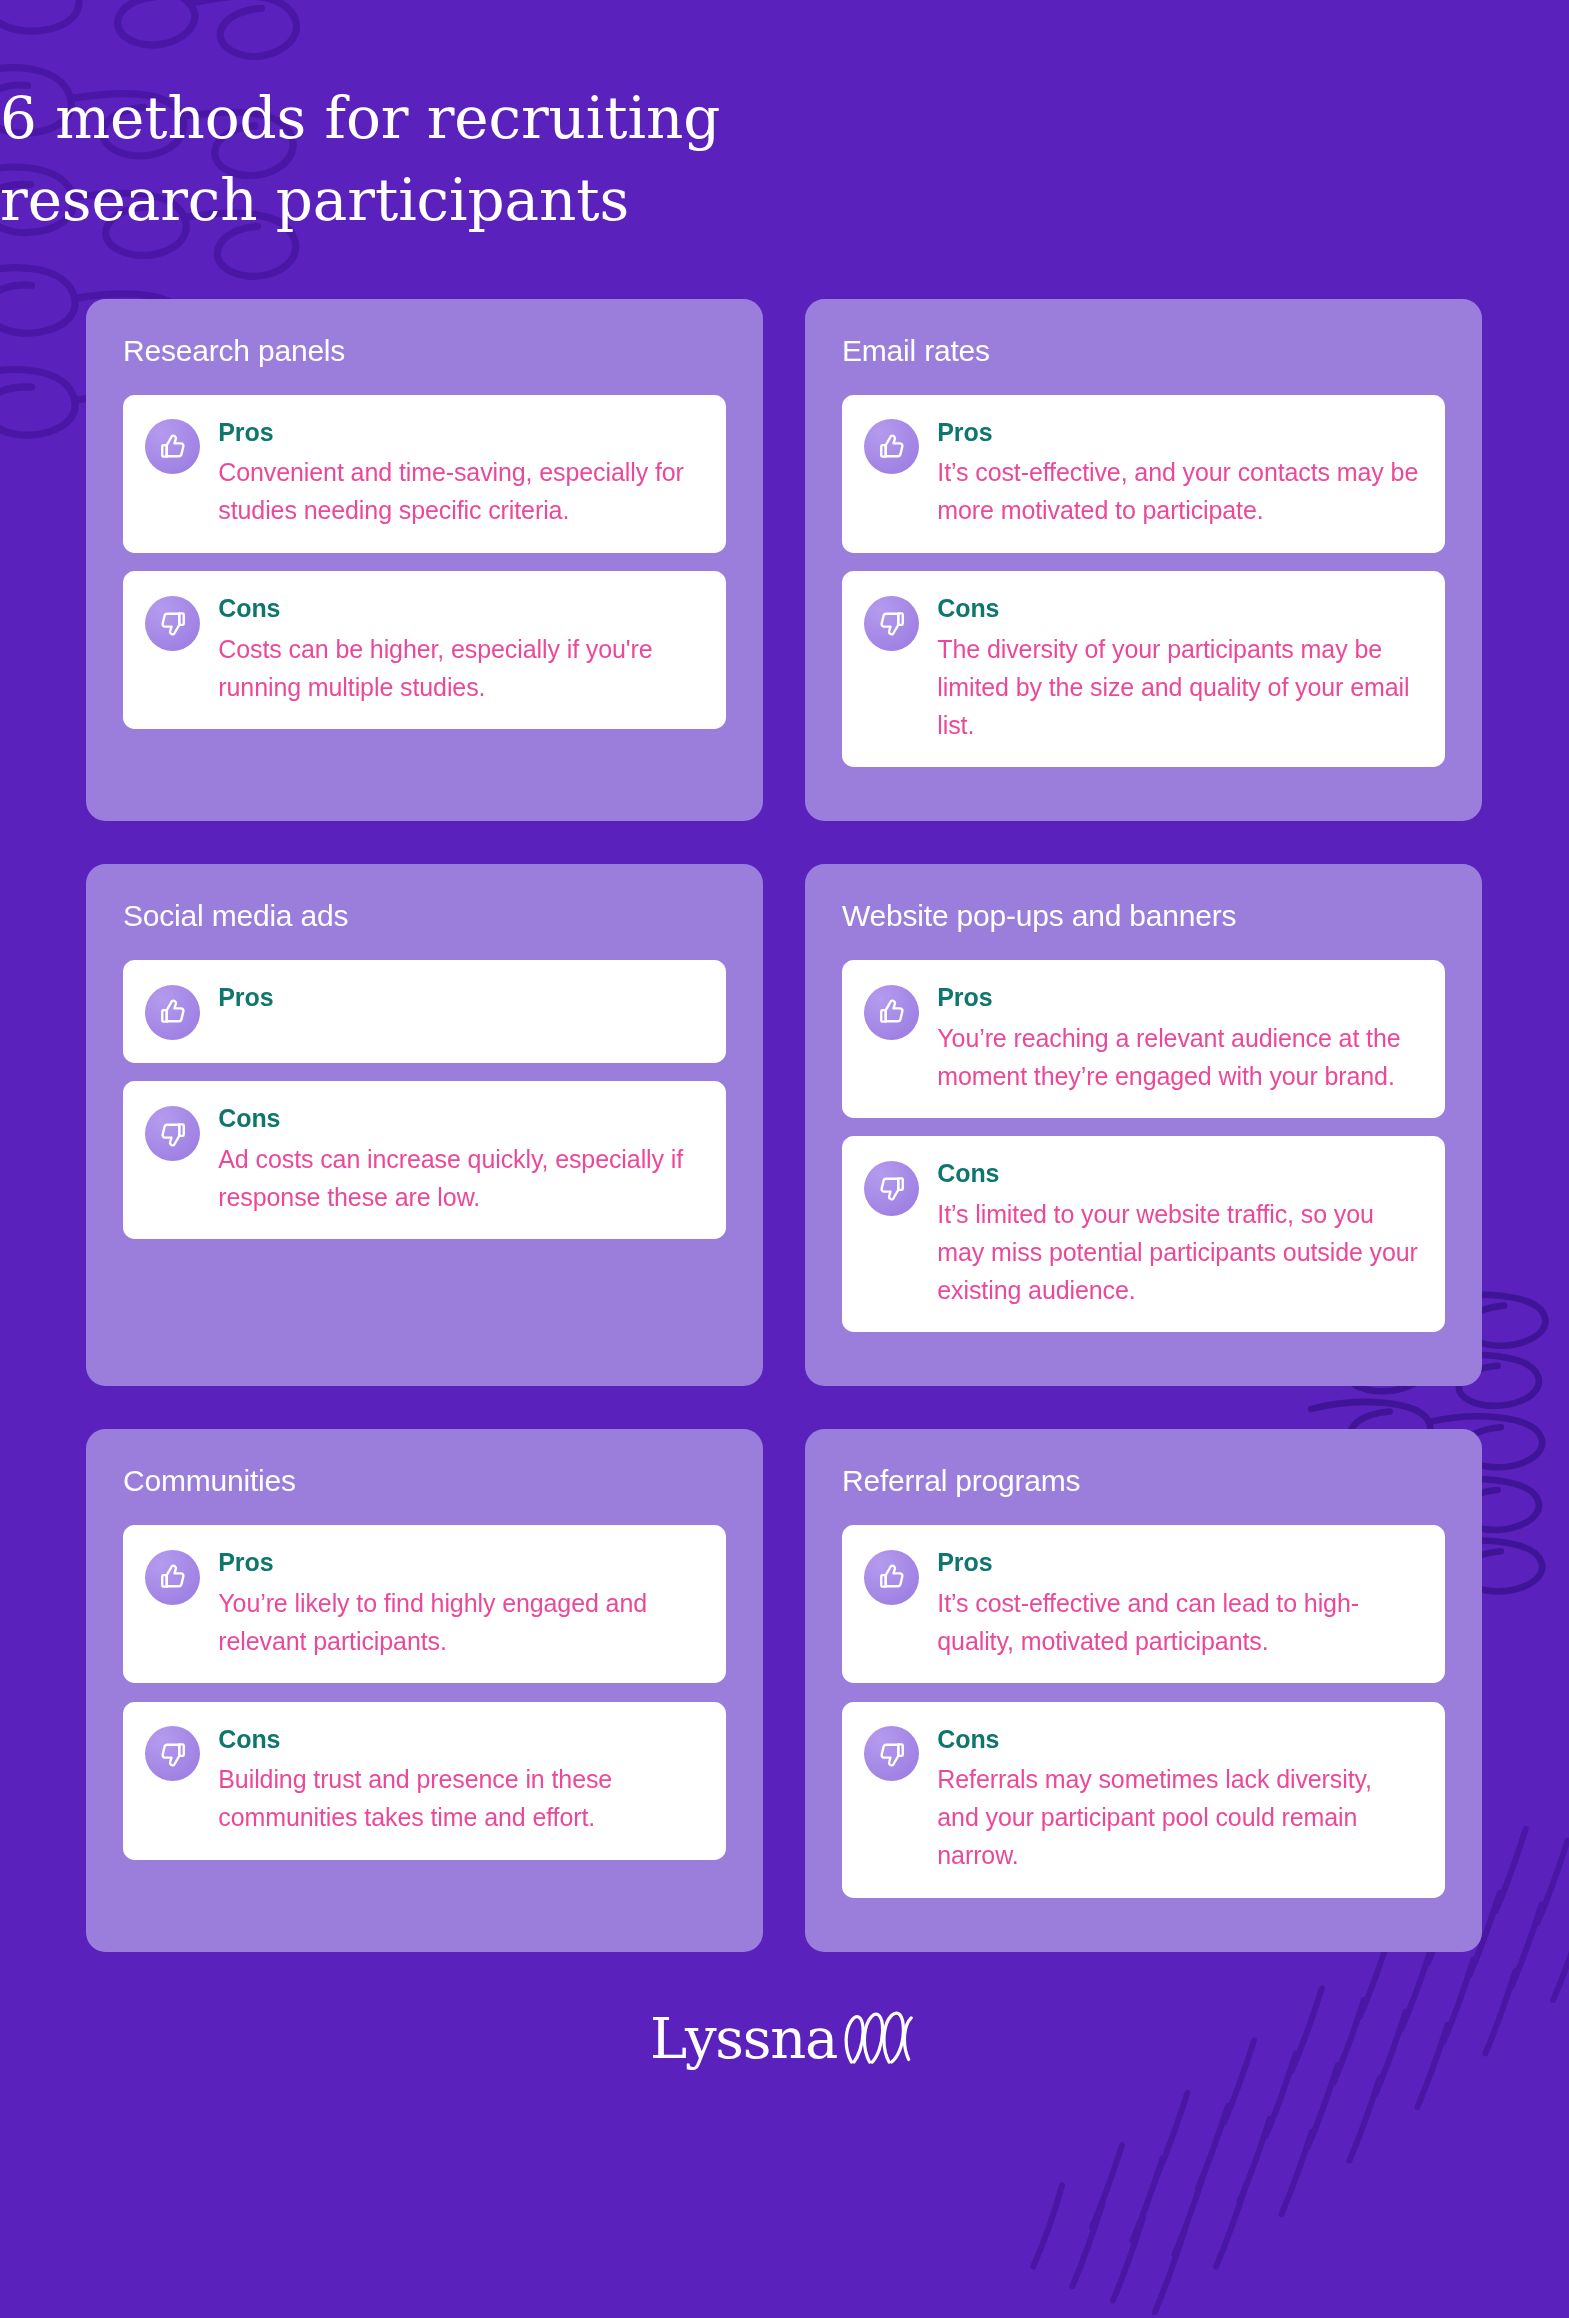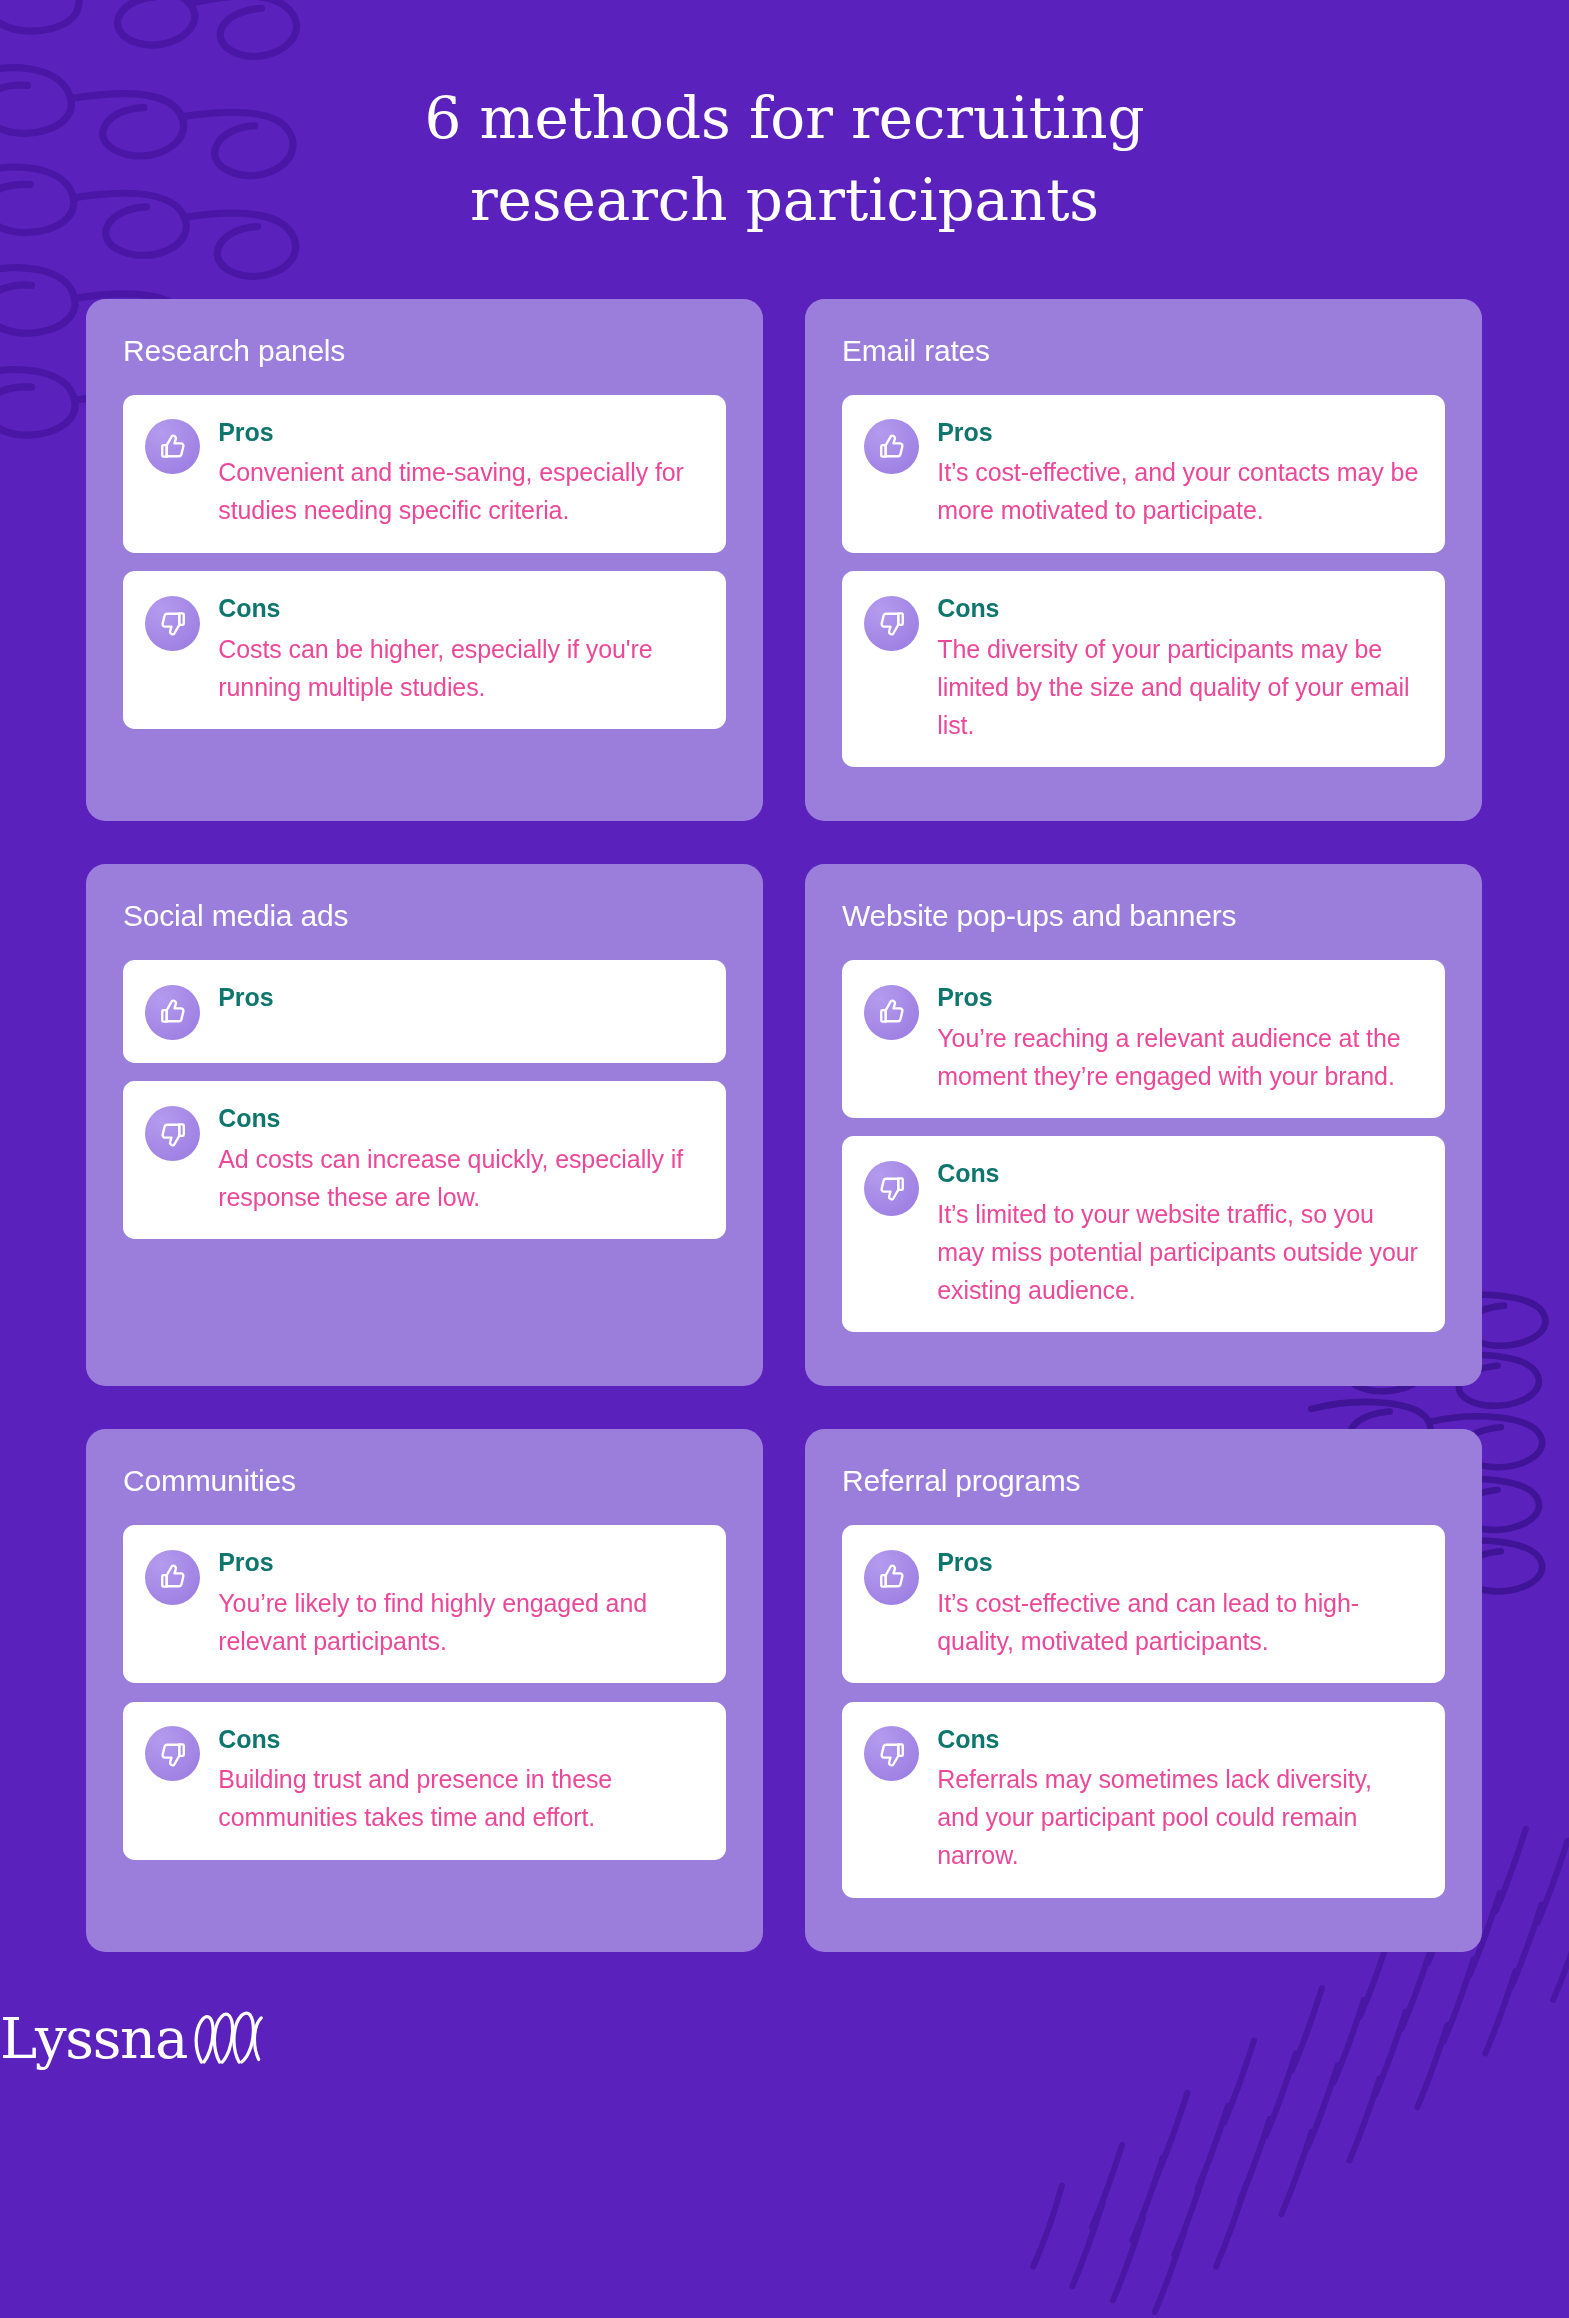--- a/index.html
+++ b/index.html
@@ -24,21 +24,21 @@
   }
   #deco-topleft  { left: -26px;  top: -39px;  width: 405px;  height: 497px; }
   #deco-right    { right: -19.6px; top: 1269px; width: 281px;  height: 366px; }
   #deco-bottom   { right: -13px; bottom: -26px; width: 588px; height: 536px; }
 
   
   .title-wrap {
     position: relative;
     z-index: 2;
     padding-top: 77px;
-    text-align: center;
+    text-align: left;
   }
   .title {
     font-family: "DejaVu Serif", "Liberation Serif", serif;
     color: #ffffff;
     font-size: 58px;
     line-height: 1.42;
     font-weight: 400;
     letter-spacing: -0.1px;
   }
 
@@ -114,21 +114,21 @@
     letter-spacing: -0.1px;
   }
 
   
   .footer {
     position: relative;
     z-index: 2;
     margin-top: 58px;
     display: flex;
     align-items: center;
-    justify-content: flex-start;
+    justify-content: center;
     gap: 3.9px;
   }
   .logo-word {
     font-family: "DejaVu Serif", "Liberation Serif", serif;
     color: #ffffff;
     font-size: 56px;
     line-height: 1;
     letter-spacing: -1.3px;
   }
   .logo-mark { display: block; margin-bottom: 2.6px; }

